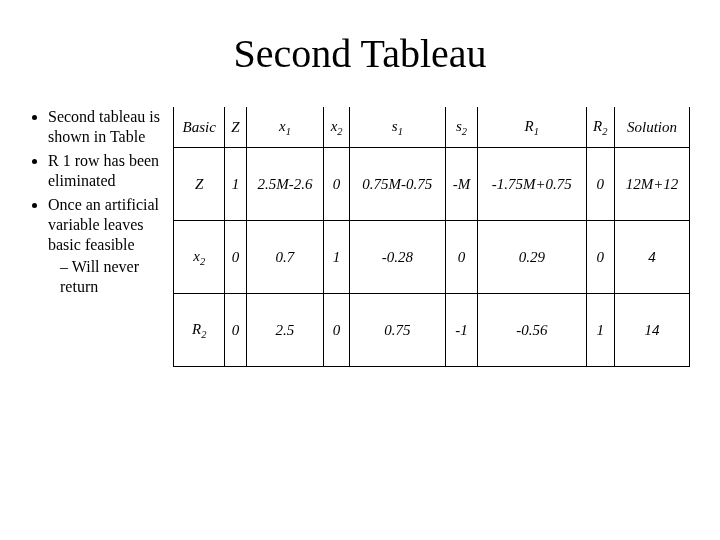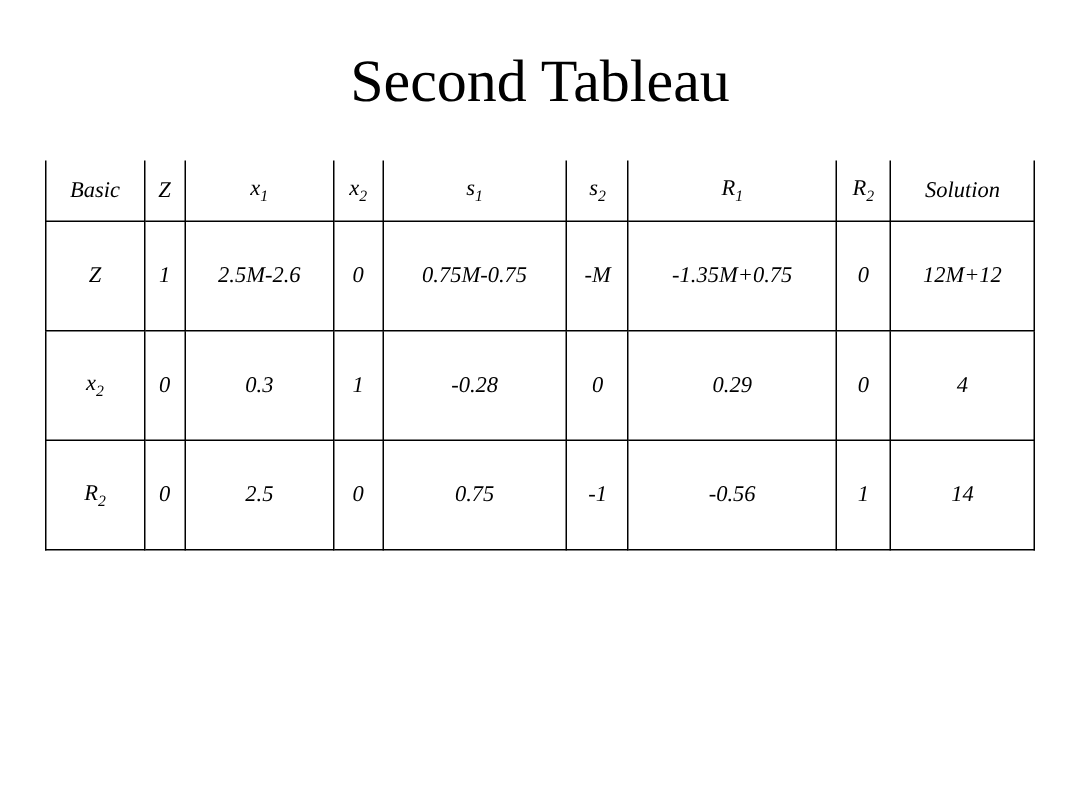--- a/index.html
+++ b/index.html
@@ -87,20 +87,32 @@
   }
 </style>
 </head>
 <body>
 
 <div class="slide">
   <h1 class="title">Second Tableau</h1>
 
   <div class="body">
 
+    <div class="bullets">
+      <ul class="outer">
+        <li>Second tableau is shown in Table</li>
+        <li>R 1 row has been eliminated</li>
+        <li>
+          <span>Once an artificial variable leaves basic feasible</span>
+          <ul class="inner">
+            <li>Will never return</li>
+          </ul>
+        </li>
+      </ul>
+    </div>
 
     <div class="tbl-wrap">
       <table class="tableau">
         <thead>
           <tr>
             <th>Basic</th>
             <th>Z</th>
             <th>x<sub>1</sub></th>
             <th>x<sub>2</sub></th>
             <th>s<sub>1</sub></th>
@@ -111,28 +123,28 @@
           </tr>
         </thead>
         <tbody>
           <tr>
             <td>Z</td>
             <td>1</td>
             <td>2.5M-2.6</td>
             <td>0</td>
             <td>0.75M-0.75</td>
             <td>-M</td>
-            <td>-1.35M+0.75</td>
+            <td>-1.75M+0.75</td>
             <td>0</td>
             <td>12M+12</td>
           </tr>
           <tr>
             <td>x<sub>2</sub></td>
             <td>0</td>
-            <td>0.3</td>
+            <td>0.7</td>
             <td>1</td>
             <td>-0.28</td>
             <td>0</td>
             <td>0.29</td>
             <td>0</td>
             <td>4</td>
           </tr>
           <tr>
             <td>R<sub>2</sub></td>
             <td>0</td>

